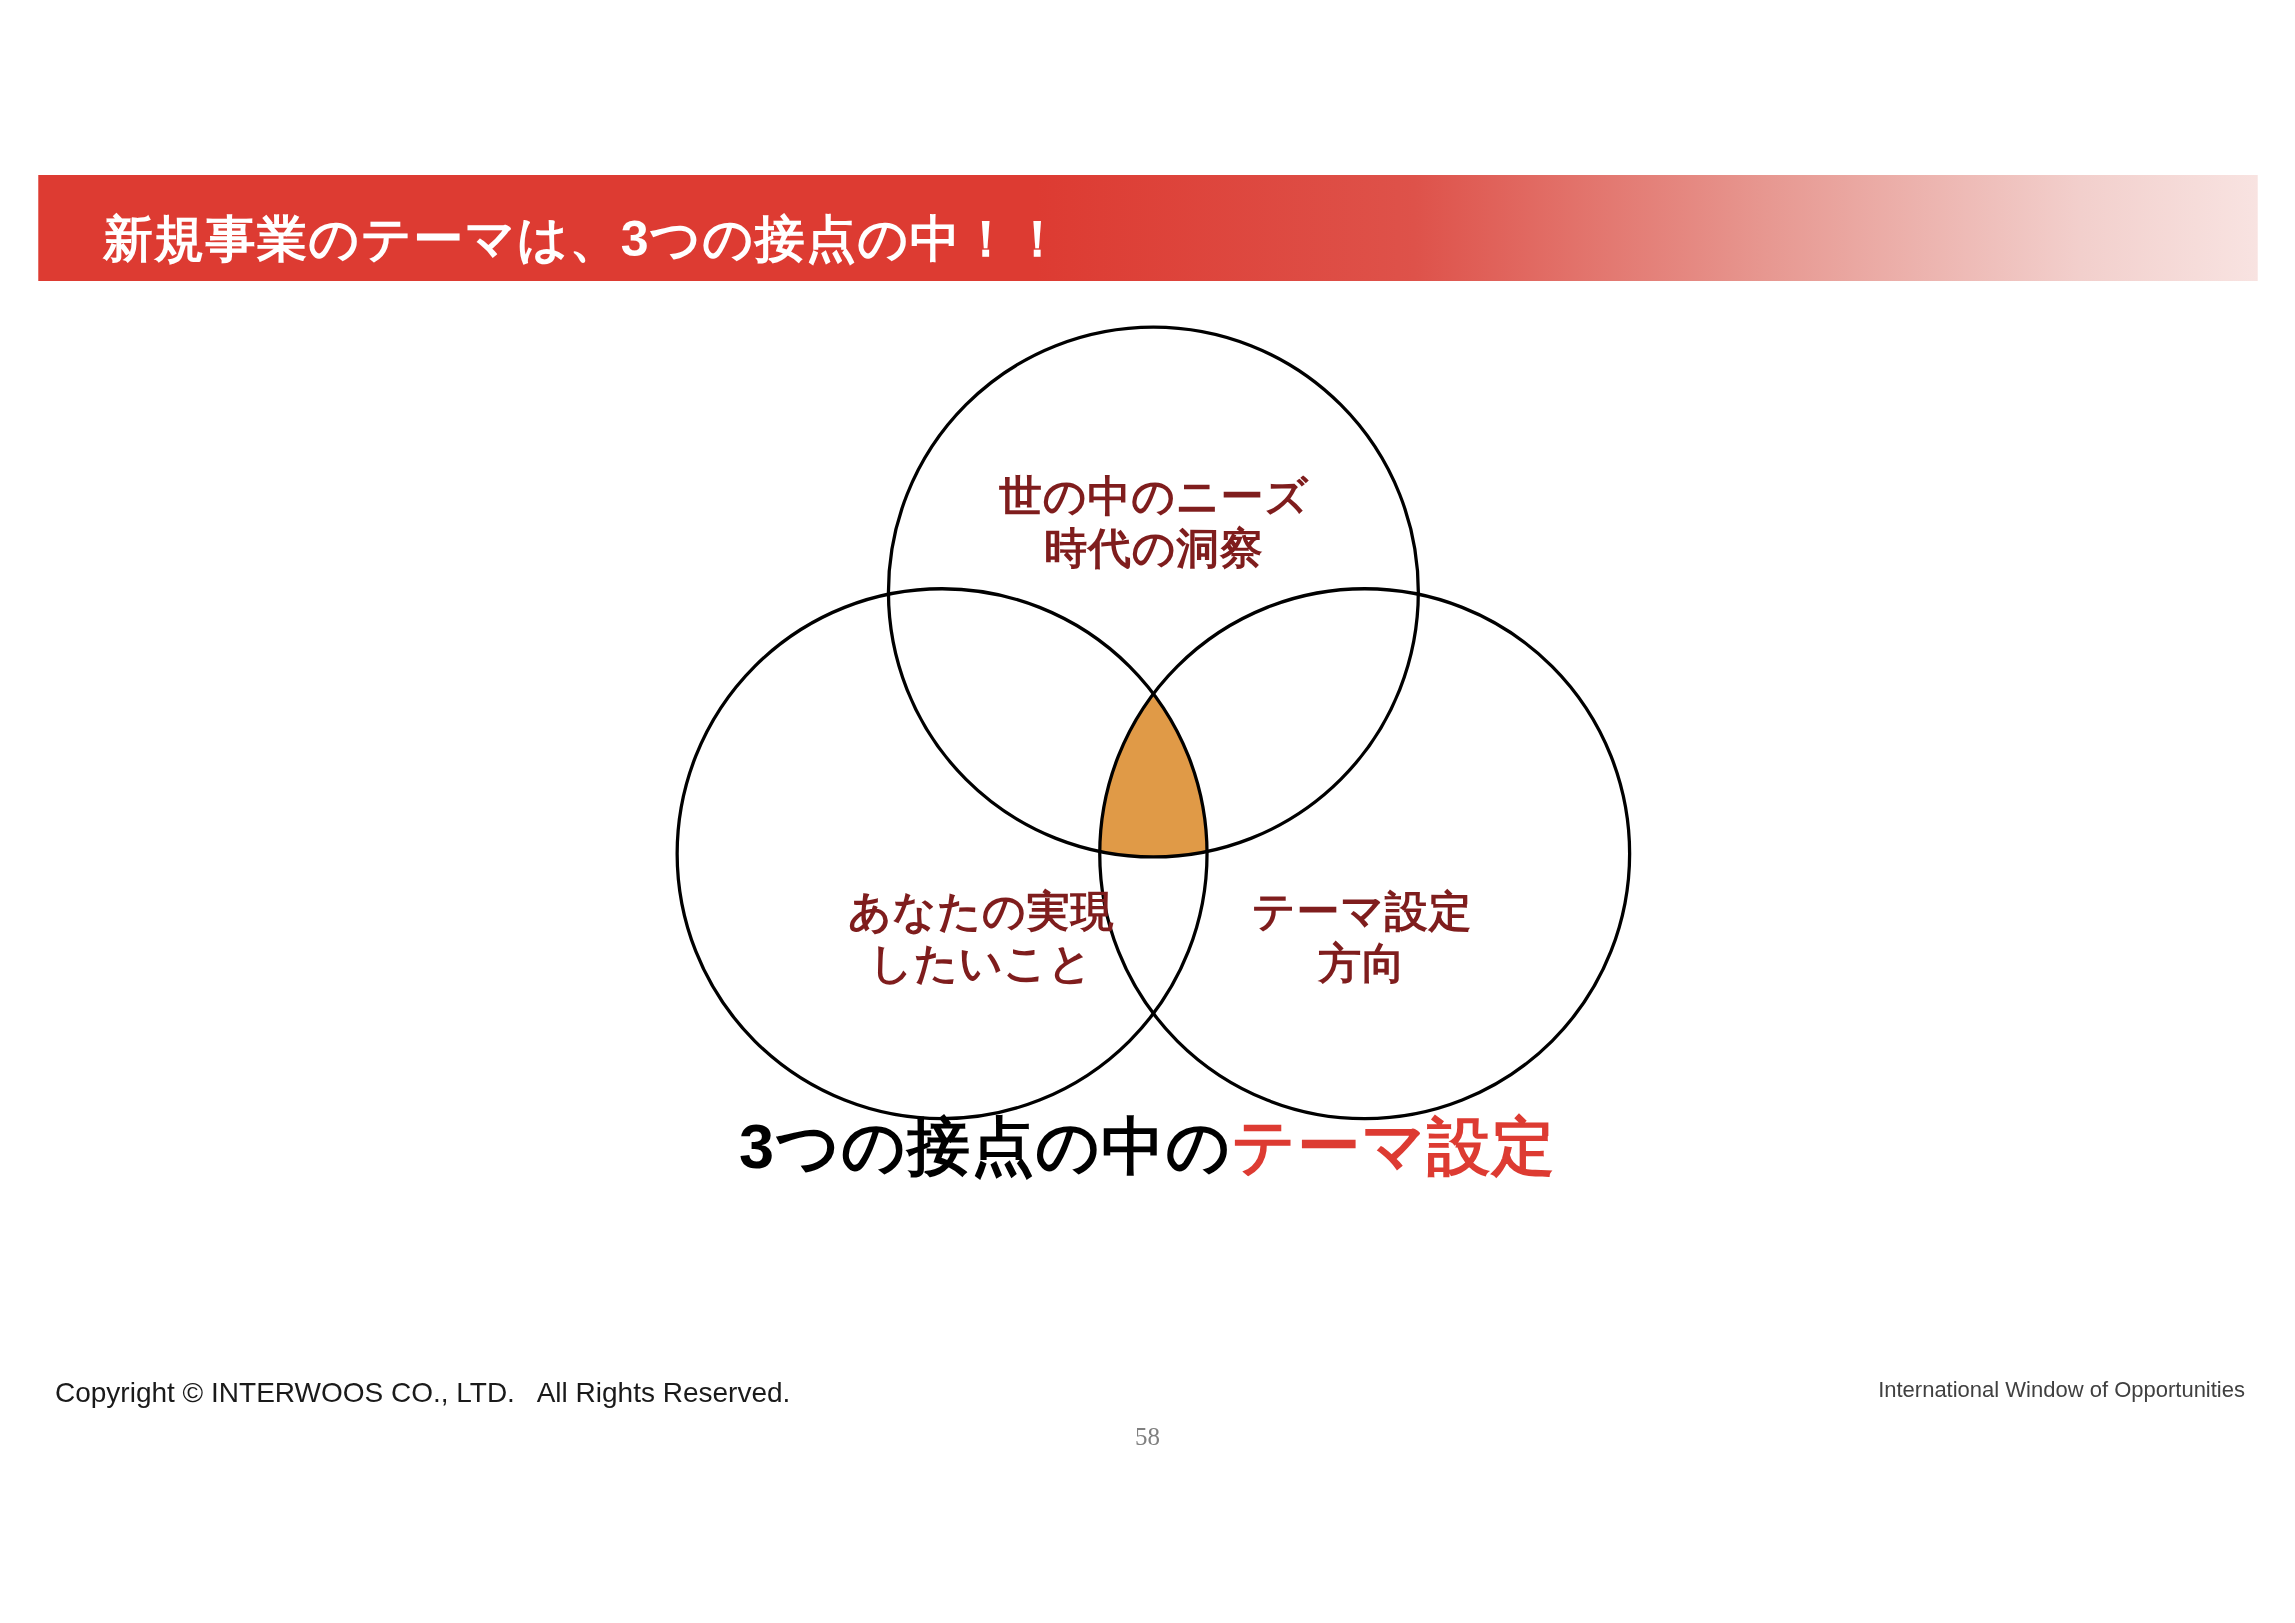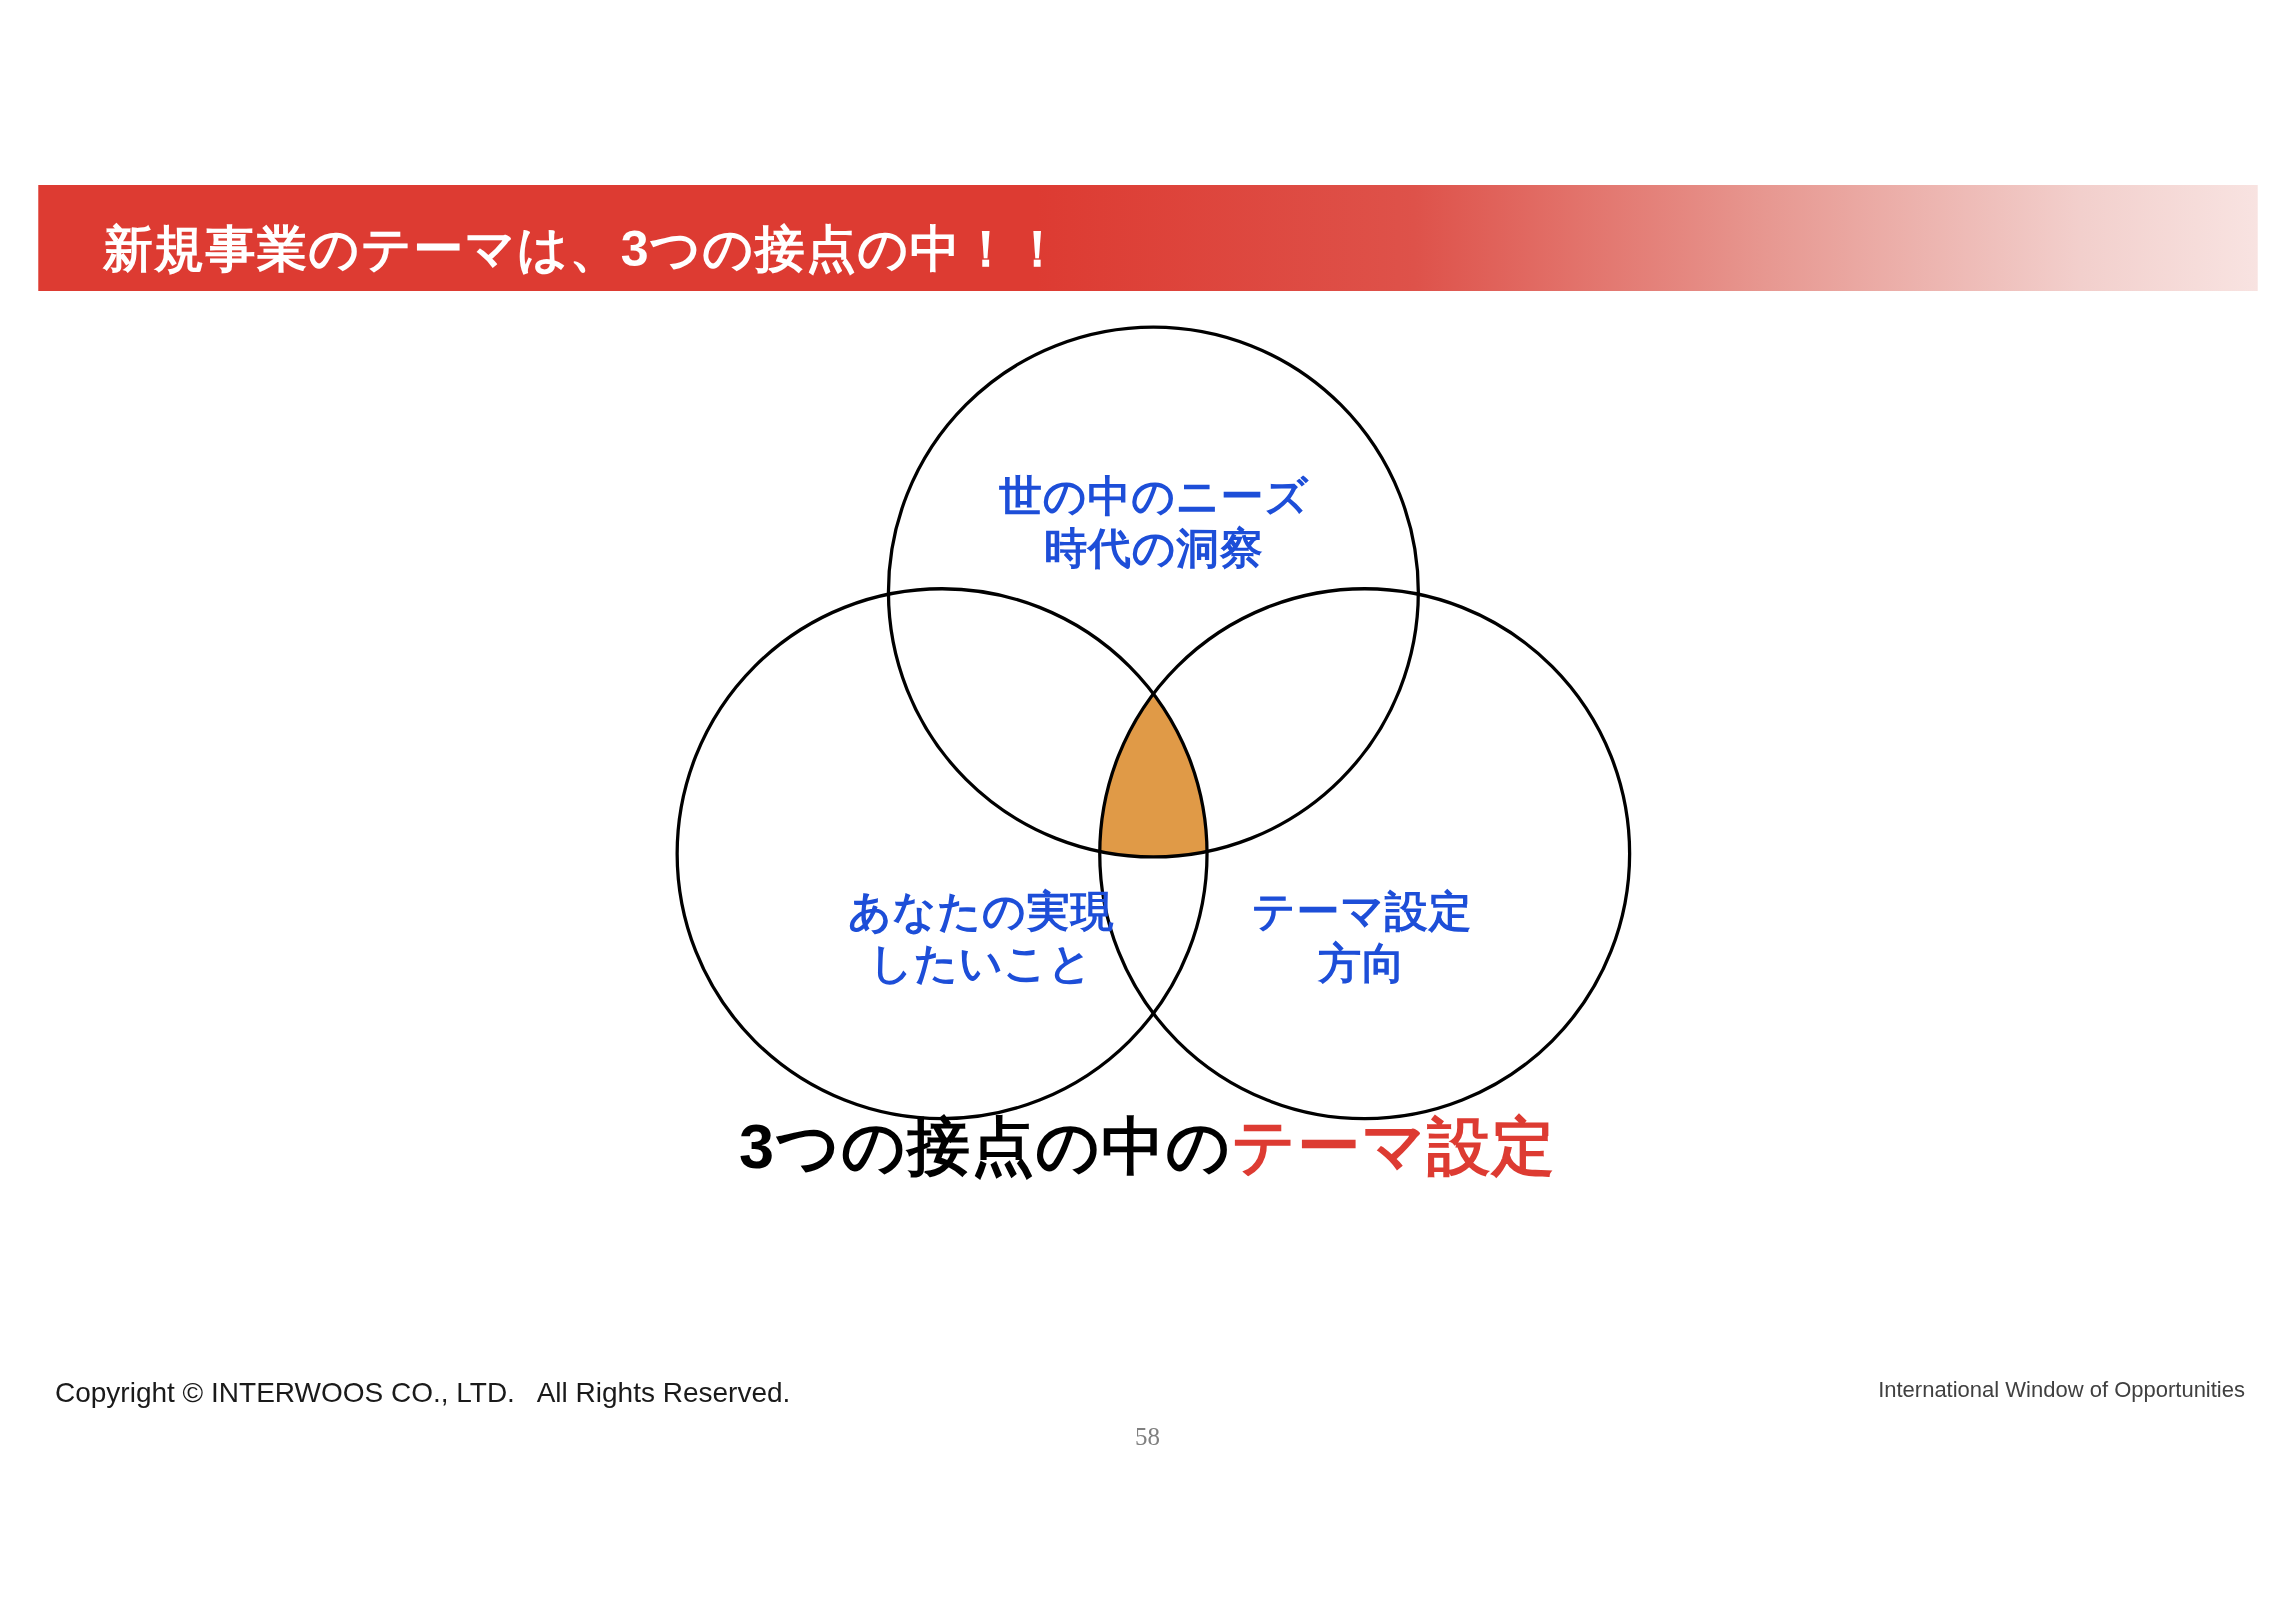--- a/index.html
+++ b/index.html
@@ -16,21 +16,21 @@
     width: 2295px;
     height: 1623px;
     background: #ffffff;
     overflow: hidden;
   }
 
   
   .banner {
     position: absolute;
     left: 38px;
-    top: 185px;
+    top: 175px;
     width: 2220px;
     height: 128px;
   }
   .banner-title {
     position: absolute;
     left: 65px;
     top: 50%;
     transform: translateY(-50%);
     color: #ffffff;
     font-size: 50px;
@@ -46,21 +46,21 @@
     left: 0;
     top: 0;
     width: 2295px;
     height: 1623px;
     pointer-events: none;
   }
 
   .circle-label {
     position: absolute;
     text-align: center;
-    color: #1d4ed8;
+    color: #7f1d1d;
     font-size: 43px;
     font-weight: bold;
     line-height: 1.22;
     white-space: pre-line;
     letter-spacing: 0.7px;
   }
   .label-top    { left: 887px; top: 470px;  width: 534px; }
   .label-left   { left: 714px; top: 885px; width: 534px; }
   .label-right  { left: 1095px; top: 885px; width: 534px; }
 

